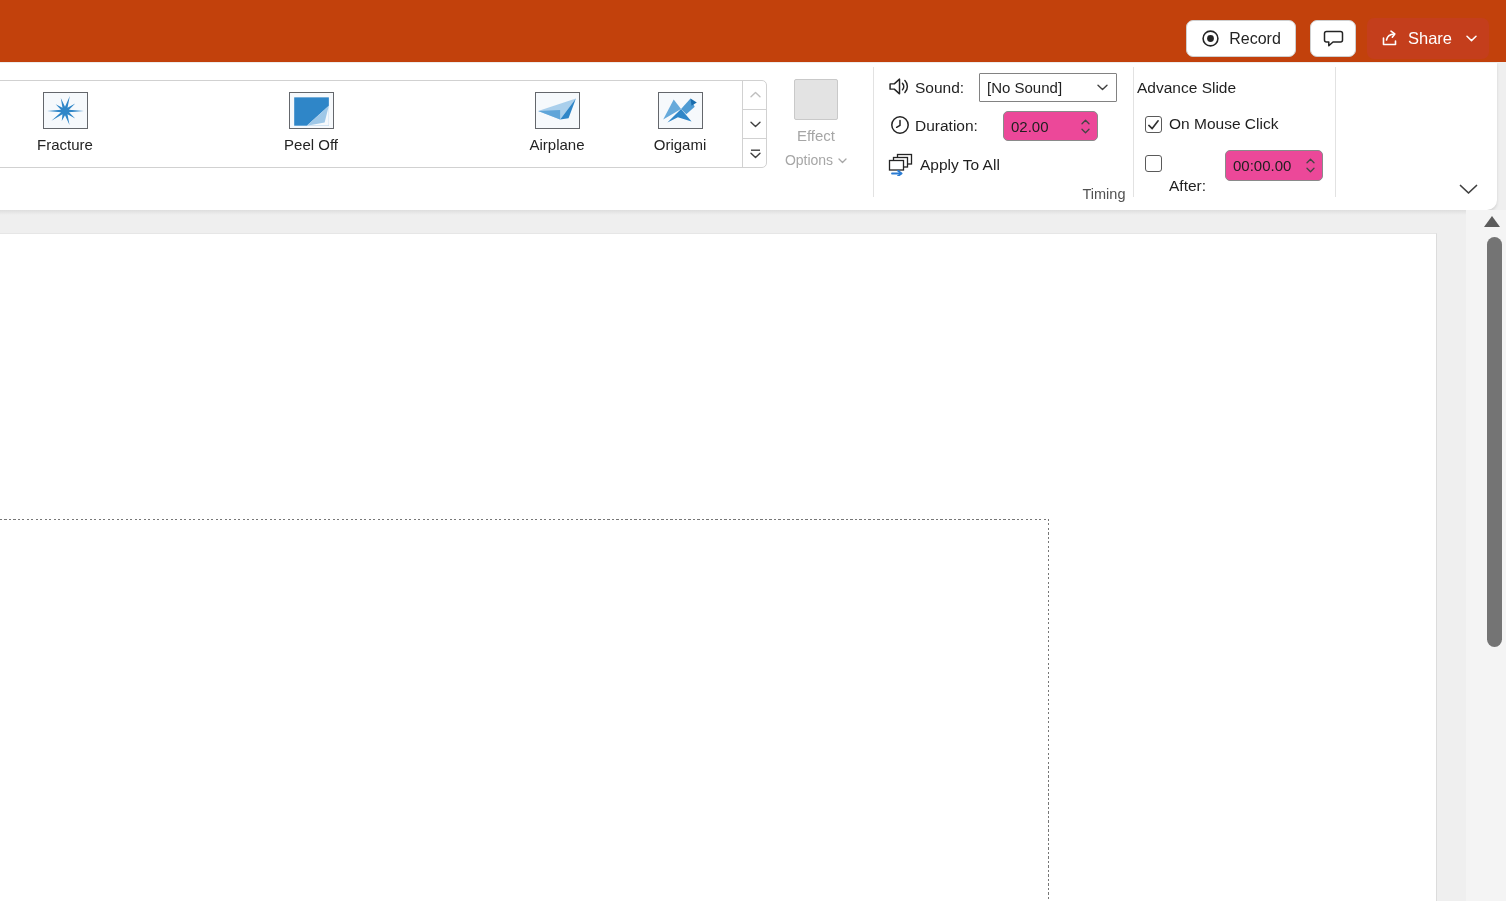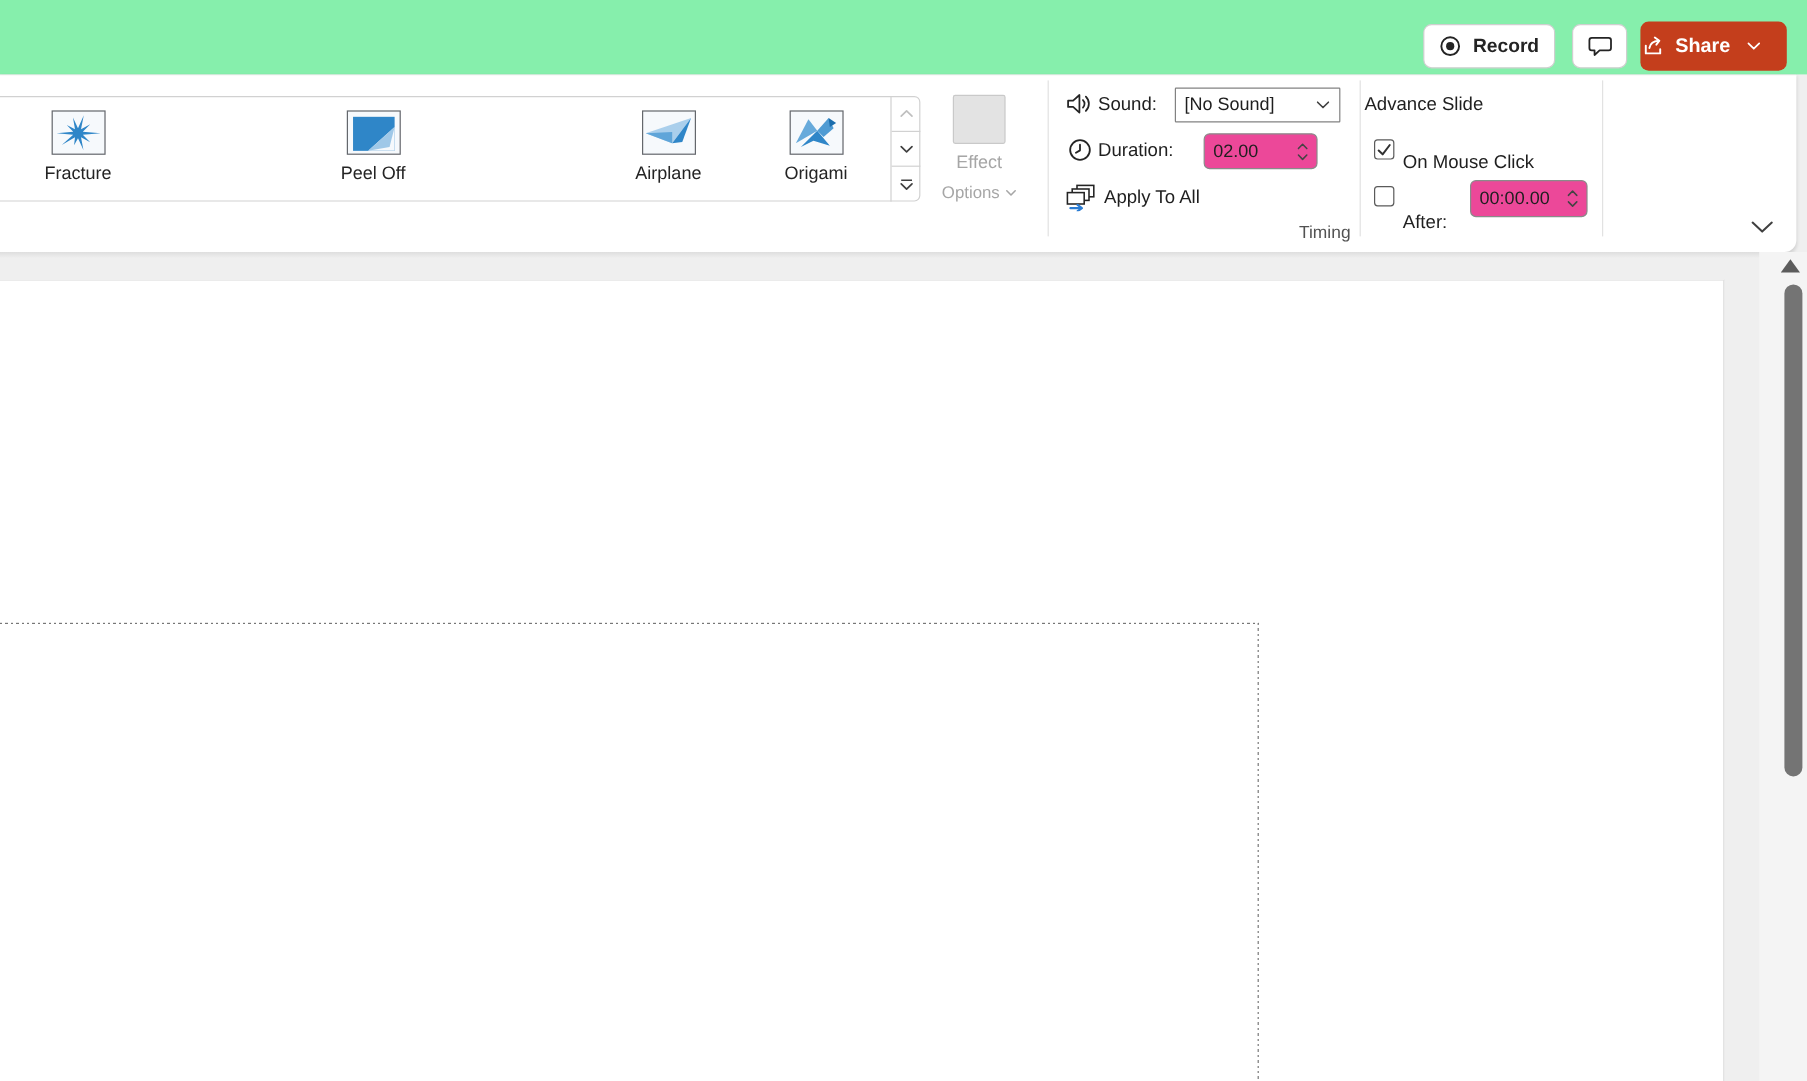--- a/index.html
+++ b/index.html
@@ -1,29 +1,29 @@
 <!DOCTYPE html>
 <html><head>
 <meta charset="utf-8">
 <style>
   * { box-sizing: border-box; margin: 0; padding: 0; }
   html,body { width:1506px; height:901px; overflow:hidden; }
   body { font-family:"Liberation Sans", sans-serif; background:#efefef; color:#242424; }
   .app { position:relative; width:1506px; height:901px; }
 
   
-  .top-band { position:absolute; left:0; top:0; width:1506px; height:62px; background:#86efac;font-weight:bold; }
+  .top-band { position:absolute; left:0; top:0; width:1506px; height:62px; background:#c2410c; }
   .tb-btn { position:absolute; display:flex; align-items:center; justify-content:center; gap:9px;
             background:#fff; border:1px solid #cfcfcf; border-radius:7px; cursor:pointer;
             font-size:16px; color:#242424; }
   .record-btn { left:1186px; top:20px; width:110px; height:37px; }
   .comment-btn { left:1310px; top:20px; width:46px; height:37px; }
   .share-btn { position:absolute; left:1367px; top:18px; width:122px; height:41px;
                background:#c43e1c; border:none; border-radius:7px; color:#fff;
-               display:flex; align-items:center; justify-content:flex-start; gap:8px;
+               display:flex; align-items:center; justify-content:center; gap:8px;
                font-size:16.5px; cursor:pointer; }
 
   
   .ribbon { position:absolute; left:0; top:62px; width:1497px; height:148px; background:#fff;
             border-bottom-right-radius:10px; box-shadow:0 2px 3px rgba(0,0,0,.12);
             border-top:1px solid #ececec; }
 
   .gallery-frame { position:absolute; left:-8px; top:17px; width:775px; height:88px;
                    border:1px solid #d1d1d1; border-radius:5px; background:#fff; }
 
@@ -271,21 +271,21 @@
 
     <div class="vsep" style="left:1133px;"></div>
 
     <span class="row-label" style="left:1137px; top:12px;">Advance Slide</span>
 
     <span class="checkbox" style="left:1145px; top:53px;">
       <svg width="13" height="12" viewBox="0 0 14 13">
           <polyline points="2,7 5.6,10.4 12,2" fill="none" stroke="#303030" stroke-width="1.8" stroke-linecap="round" stroke-linejoin="round"></polyline>
         </svg>
     </span>
-    <span class="row-label" style="left:1169px; top:60px; line-height:26px;text-align:right;">On Mouse Click</span>
+    <span class="row-label" style="left:1169px; top:48px; line-height:26px;text-align:right;">On Mouse Click</span>
 
     <span class="checkbox" style="left:1145px; top:92px;">
       
     </span>
     <span class="row-label" style="left:1169px; top:83px; line-height:26px;margin-top:27px;">After:</span>
     <div class="spinbox" style="left:1225px; top:87px; width:98px; height:31px;">
       <input value="00:00.00" style="">
       <span class="spin-arrows">
         <span class="sa">
             <svg width="9" height="6" viewBox="0 0 9 6">

